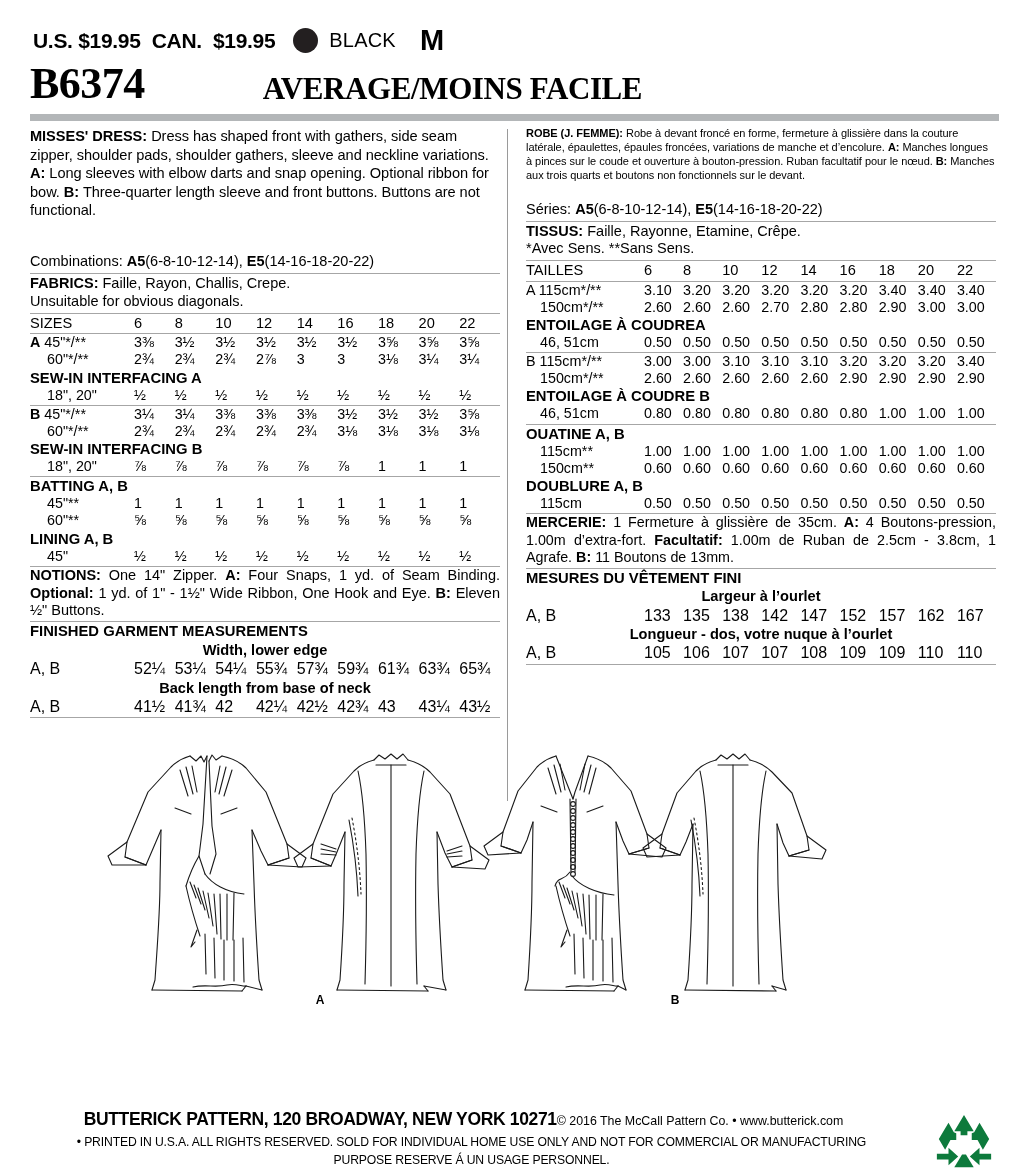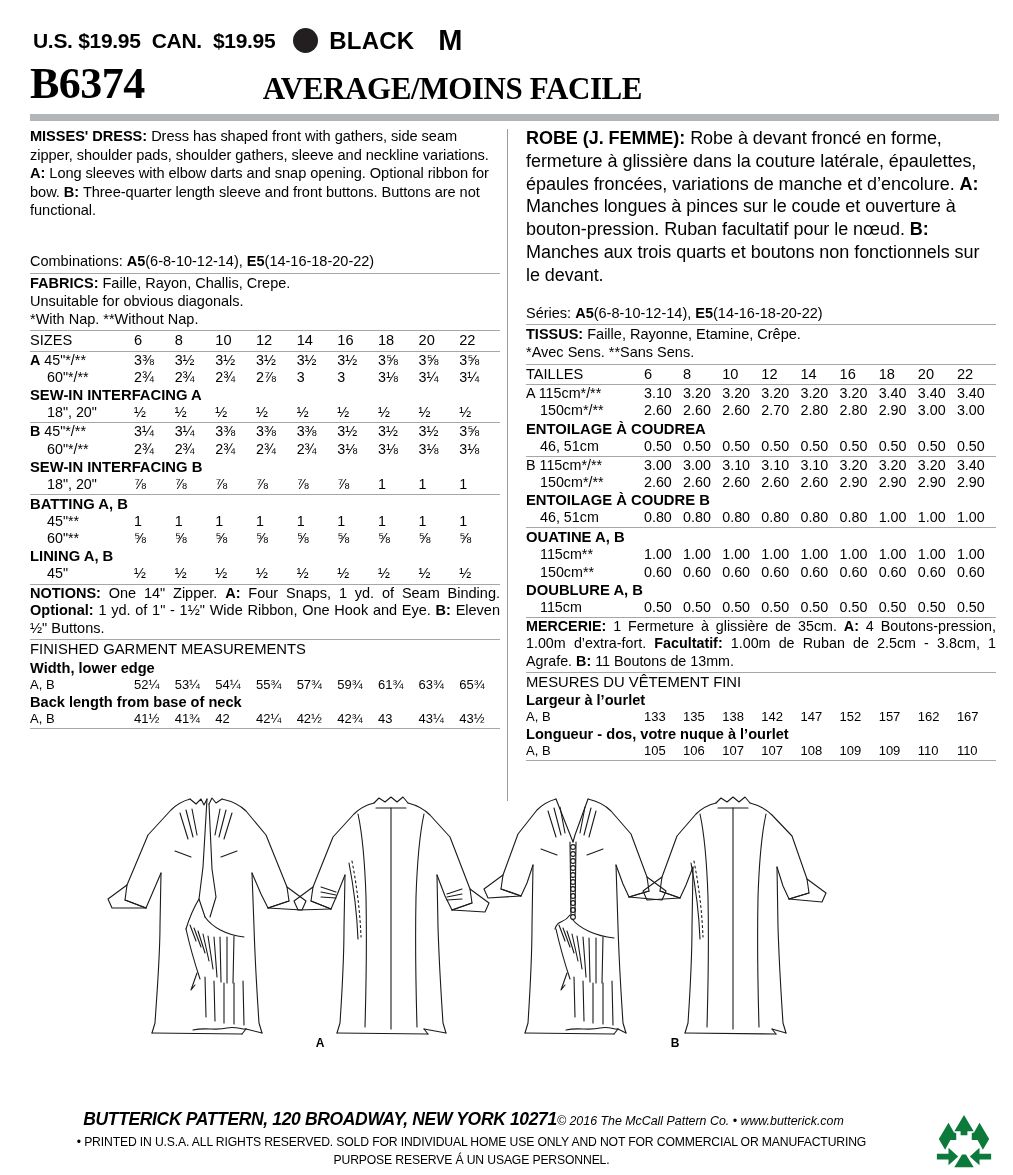--- a/index.html
+++ b/index.html
@@ -31,22 +31,22 @@
   .color-dot {
     width: 25px;
     height: 25px;
     border-radius: 50%;
     background: #231f20;
     margin-left: 18px;
     margin-right: 11px;
     flex: 0 0 auto;
   }
   .color-name {
-    font-weight: bold;
-    font-size: 24px;
+    font-weight: normal;
+    font-size: 20px;
     letter-spacing: 0.2px;
     text-align: center;
   }
   .size-letter {
     font-weight: bold;
     font-size: 29px;
     margin-left: 24px;
     line-height: 1;
     font-family: "Liberation Sans", sans-serif;
   }
@@ -98,21 +98,21 @@
     background: #9a9a9a;
   }
 
   .desc {
     font-size: 14.6px;
     line-height: 1.265;
     text-align: left;
     letter-spacing: -0.05px;
   }
   .desc b { font-weight: bold; }
-  .desc-fr { font-size: 18px; line-height: 1.265; }
+  .desc-fr { font-size: 11px; line-height: 1.265; }
 
   .spacer-lg { height: 34px; }
   .spacer-fr { height: 18px; }
 
   .rule {
     border-top: 1px solid #a6a6a6;
     margin: 2px 0 1px 0;
   }
   .rule-tight { border-top: 1px solid #a6a6a6; margin: 1px 0 0 0; }
 
@@ -148,24 +148,24 @@
 
   .notions {
     font-size: 14.5px;
     line-height: 1.23;
     text-align: justify;
     text-justify: inter-word;
   }
   .notions b { font-weight: bold; }
   .notions-fr { font-size: 14.3px; }
 
-  .fgm-head { font-weight: normal; font-size: 14.8px; line-height: 1.25; }
-  .sub-head { font-weight: bold; font-size: 14.6px; line-height: 1.25; }
-
-  table.meas { border-collapse: collapse; width: 100%; font-size: 13px; table-layout: fixed; line-height: 1.22; }
+  .fgm-head { font-weight: bold; font-size: 14.8px; line-height: 1.25; }
+  .sub-head { font-weight: bold; font-size: 14.6px; line-height: 1.25; text-align: center; }
+
+  table.meas { border-collapse: collapse; width: 100%; font-size: 16px; table-layout: fixed; line-height: 1.22; }
   table.meas td { padding: 0; white-space: nowrap; }
   td.mlbl { width: 104px; }
   td.mlbl-fr { width: 118px; }
 
   
   .illos {
     position: relative;
     margin-top: 16px;
     height: 290px;
   }
@@ -184,21 +184,20 @@
     bottom: 8px;
   }
   .footer-line1 {
     text-align: center;
     font-size: 17.5px;
     font-weight: bold;
     letter-spacing: -0.35px;
     padding-left: 6px;
     padding-right: 92px;
     white-space: nowrap;
-    font-style: italic;
   }
   .footer-line1 .small {
     font-weight: normal;
     font-size: 12.4px;
     letter-spacing: 0;
   }
   .footer-line2, .footer-line3 {
     text-align: center;
     font-size: 12.2px;
     letter-spacing: -0.15px;
@@ -238,21 +237,20 @@
     <div class="desc">
       <b>MISSES' DRESS:</b><span> Dress has shaped front with gathers, side seam zipper, shoulder pads, shoulder gathers, sleeve and neckline variations. </span><b>A:</b><span> Long sleeves with elbow darts and snap opening. Optional ribbon for bow. </span><b>B:</b><span> Three-quarter length sleeve and front buttons. Buttons are not functional.</span>
     </div>
 
     <div class="spacer-lg"></div>
 
     <div class="line"><span>Combinations: </span><b>A5</b><span>(6-8-10-12-14), </span><b>E5</b><span>(14-16-18-20-22)</span></div>
     <div class="rule"></div>
     <div class="line"><b>FABRICS:</b><span> Faille, Rayon, Challis, Crepe.</span></div>
     <div class="line">Unsuitable for obvious diagonals.</div>
-    <div class="line">*With Nap. **Without Nap.</div>
     <div class="rule"></div>
 
     <table class="yard">
       <tbody>
           <tr class="hdr">
         <td class="lbl">SIZES</td>
         <td class="num">6</td>
         <td class="num">8</td>
         <td class="num">10</td>
         <td class="num">12</td>

